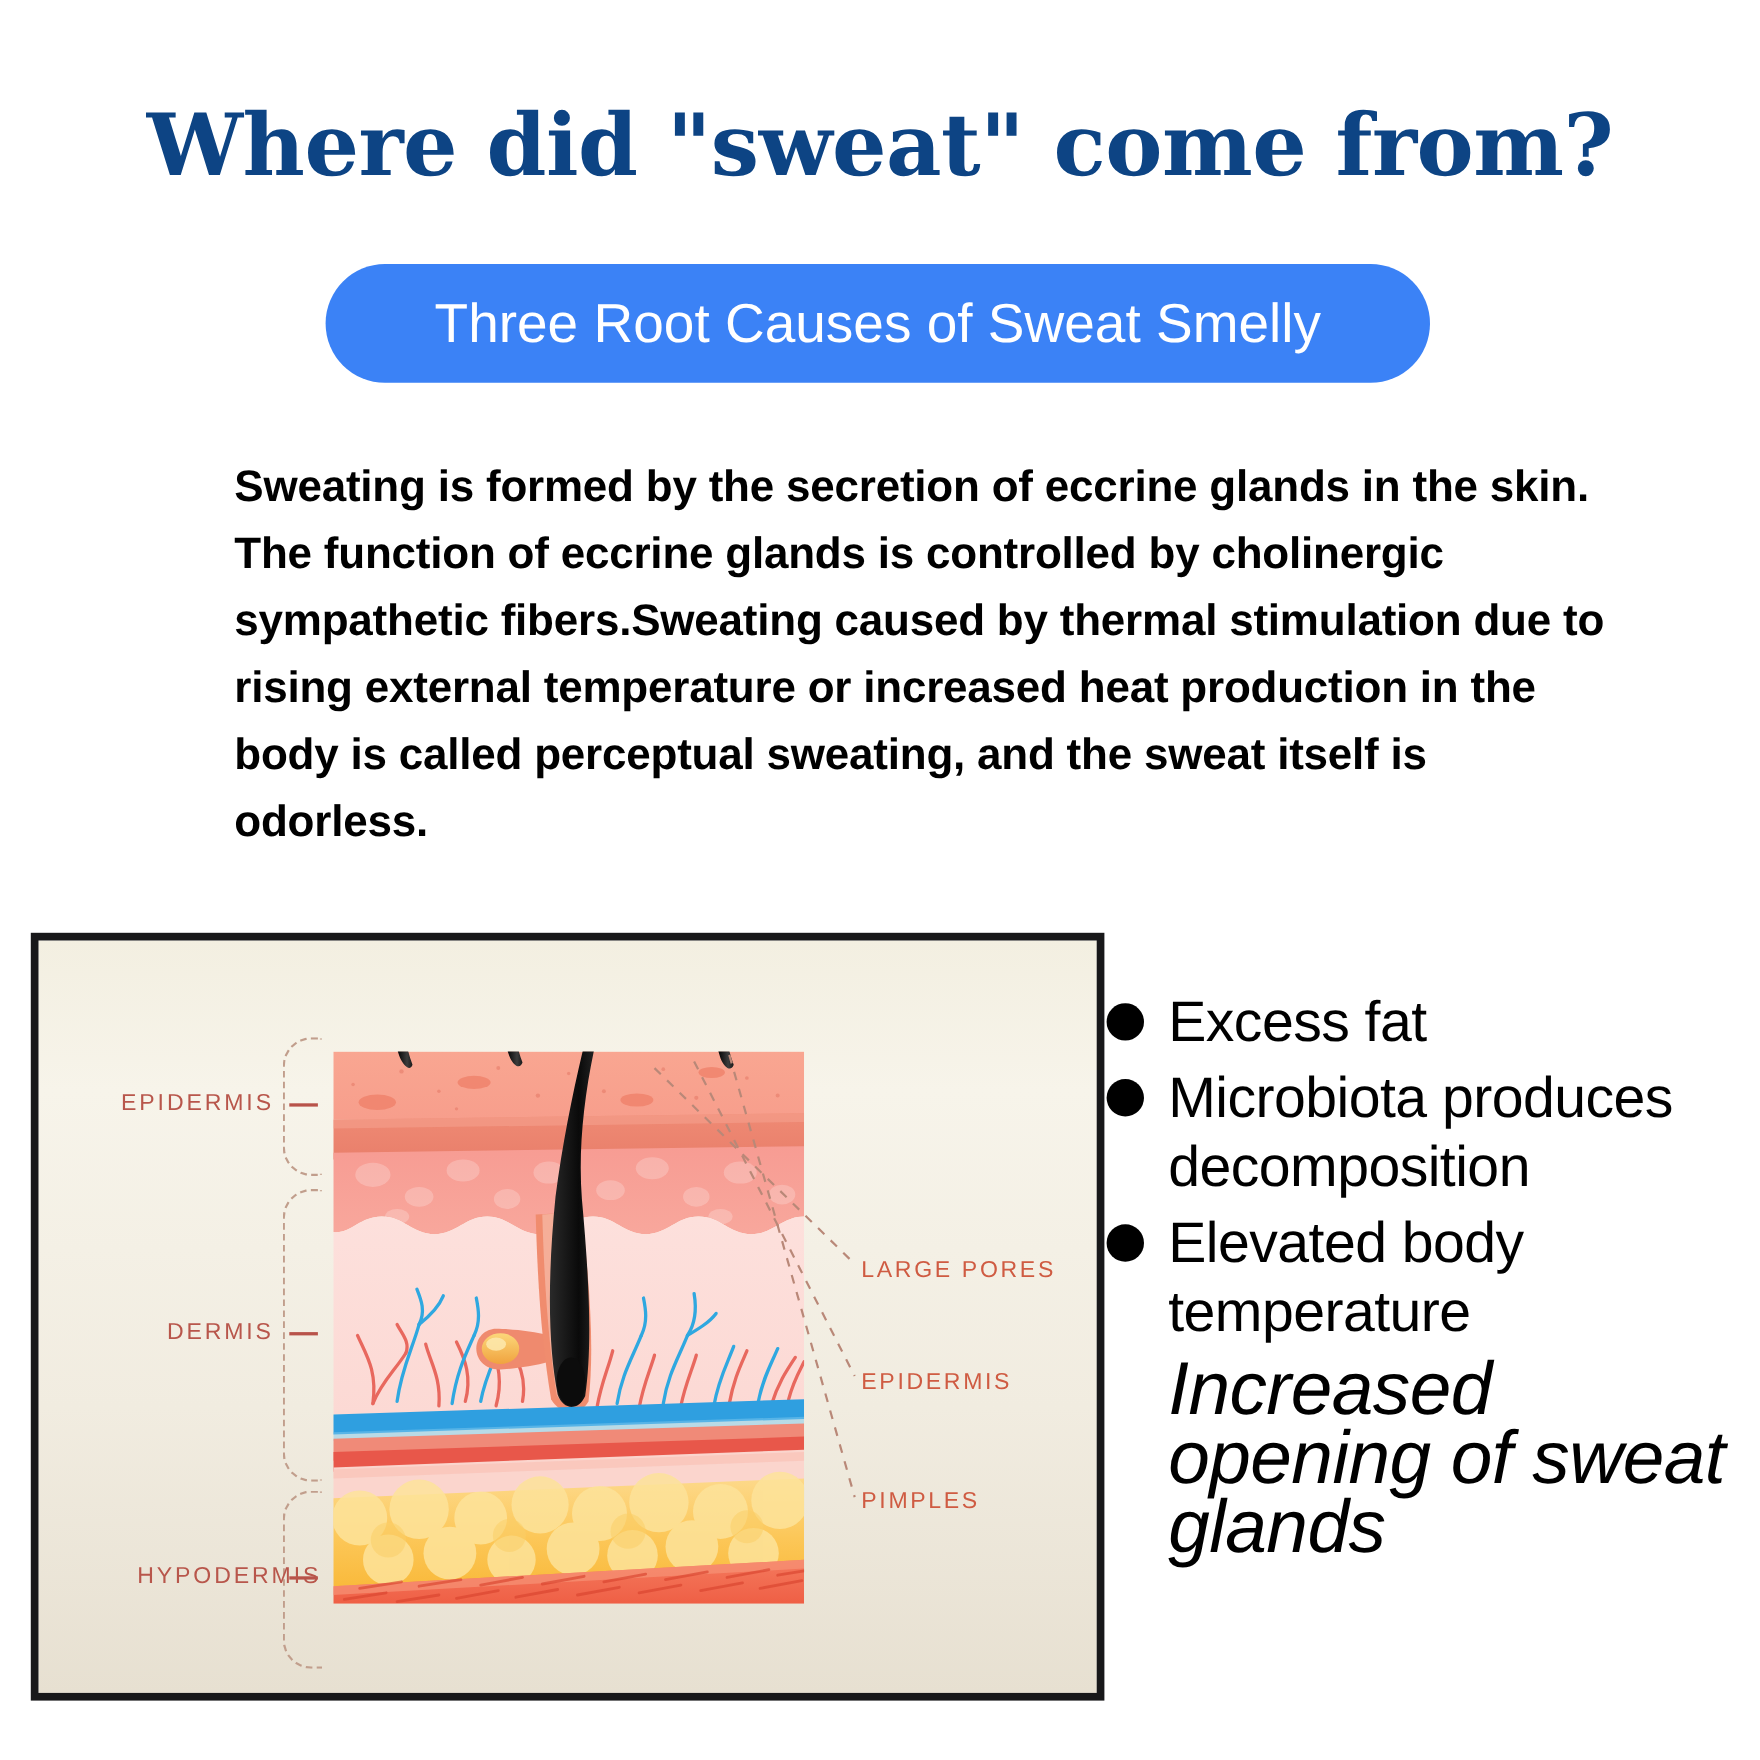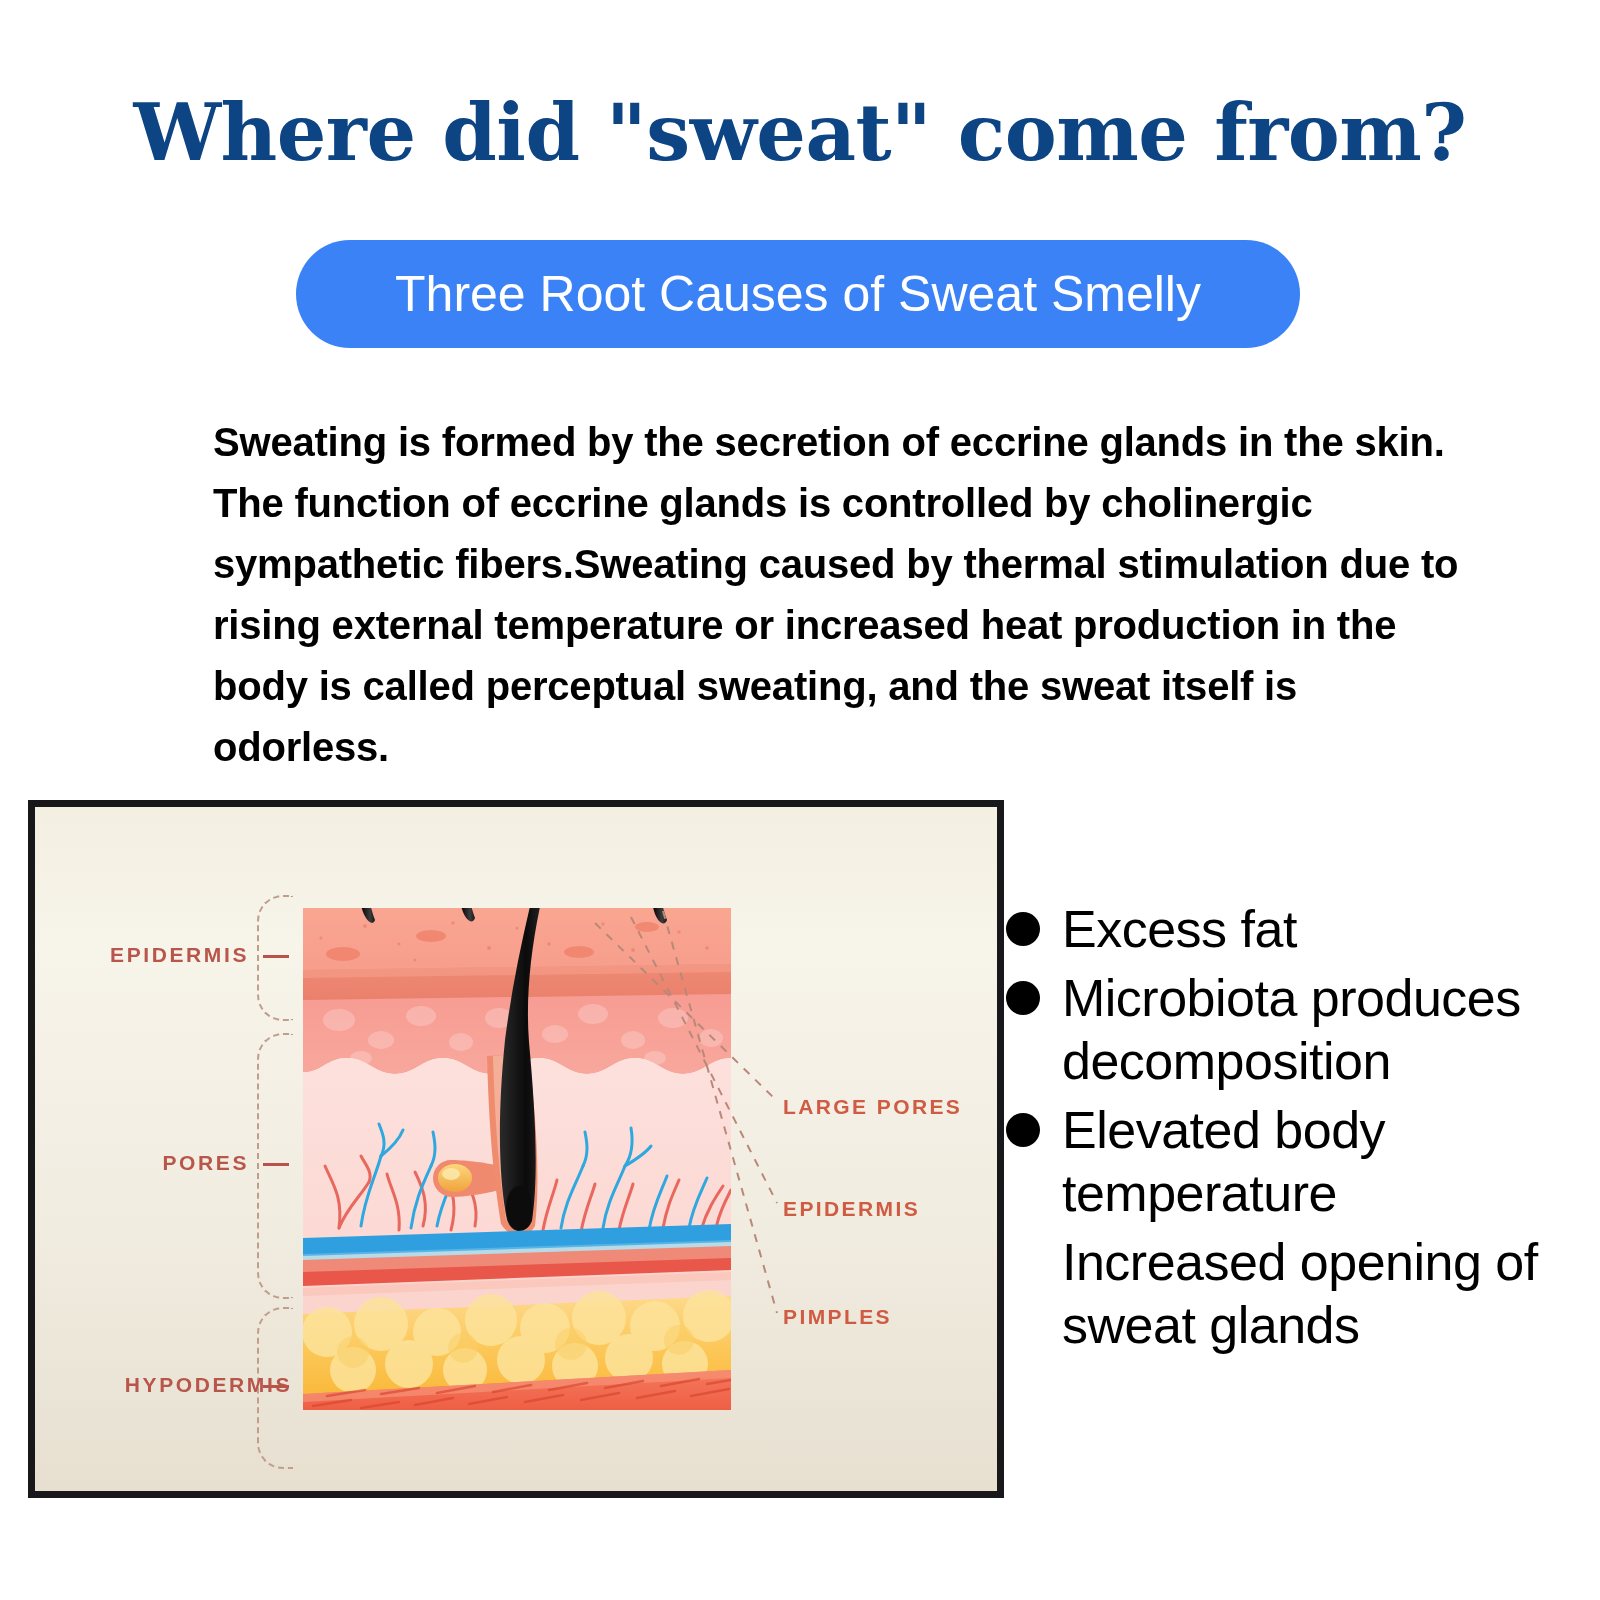--- a/index.html
+++ b/index.html
@@ -68,28 +68,27 @@
     line-height: 61px;
     color: #000000;
     letter-spacing: -0.2px;
     margin-left: 17px;
   }
 
   
   .diagram-frame {
     position: absolute;
     left: 28px;
-    top: 800px;
+    top: 848px;
     width: 962px;
     height: 684px;
     border: 7px solid #18181a;
     background: linear-gradient(180deg, #f3efe1 0%, #f7f4ea 20%, #f1ece0 62%, #e7e0d1 100%);
     overflow: hidden;
     box-sizing: content-box;
-    font-weight: bold;
   }
   .diagram-inner {
     position: absolute;
     inset: 0;
   }
 
   
   .bracket {
     position: absolute;
     border: 2px dashed #c19e8c;
@@ -183,25 +182,26 @@
     font-family: "Liberation Sans", sans-serif;
     font-weight: 400;
     font-size: 52px;
     line-height: 63px;
     color: #000000;
     letter-spacing: -0.5px;
   }
   .trailing-text {
     font-family: "Liberation Sans", sans-serif;
     font-weight: 400;
-    font-size: 52px;
+    font-size: 68px;
     line-height: 63px;
     color: #000000;
     letter-spacing: -0.5px;
     margin-left: 56px;
+    font-style: italic;
   }
 </style>
 </head>
 <body>
 
 <div class="page-title">Where did "sweat" come from?</div>
 
 <div class="banner">
   <div class="banner-label">Three Root Causes of Sweat Smelly</div>
 </div>
@@ -213,21 +213,21 @@
 
     <div class="bracket b-epidermis"></div>
     <div class="bracket b-dermis"></div>
     <div class="bracket b-hypo"></div>
 
     <div class="bracket-tick tick-epidermis"></div>
     <div class="bracket-tick tick-dermis"></div>
     <div class="bracket-tick tick-hypo"></div>
 
     <div class="layer-label ll-epidermis">EPIDERMIS</div>
-    <div class="layer-label ll-dermis">PORES</div>
+    <div class="layer-label ll-dermis">DERMIS</div>
     <div class="layer-label ll-hypo">HYPODERMIS</div>
 
     <div class="skin-art">
       <svg viewBox="0 0 428 502" xmlns="http://www.w3.org/2000/svg">
         <defs>
           <linearGradient id="gEpiTop" x1="0" y1="0" x2="0" y2="1">
             <stop offset="0%" stop-color="#f9a691"></stop>
             <stop offset="100%" stop-color="#f79e8c"></stop>
           </linearGradient>
           <linearGradient id="gEpiBand" x1="0" y1="0" x2="0" y2="1">

